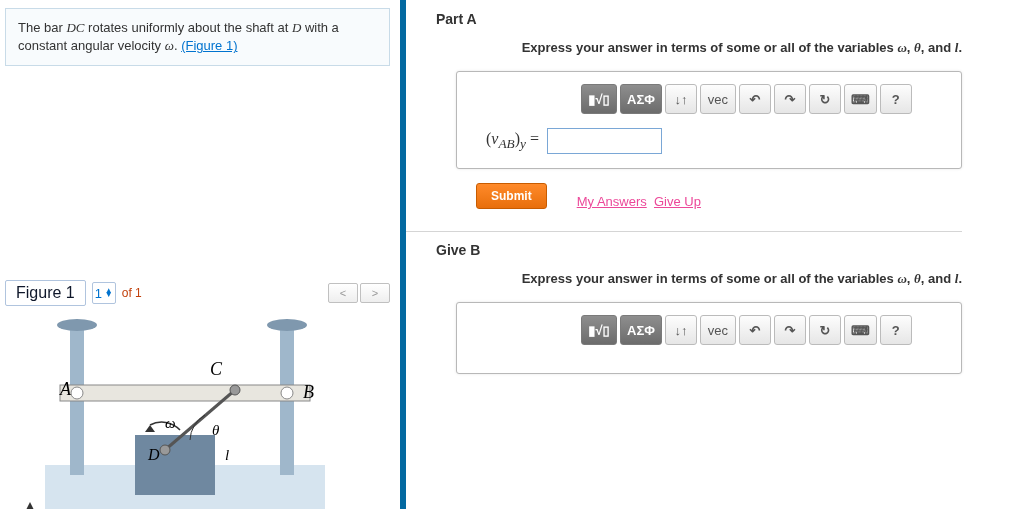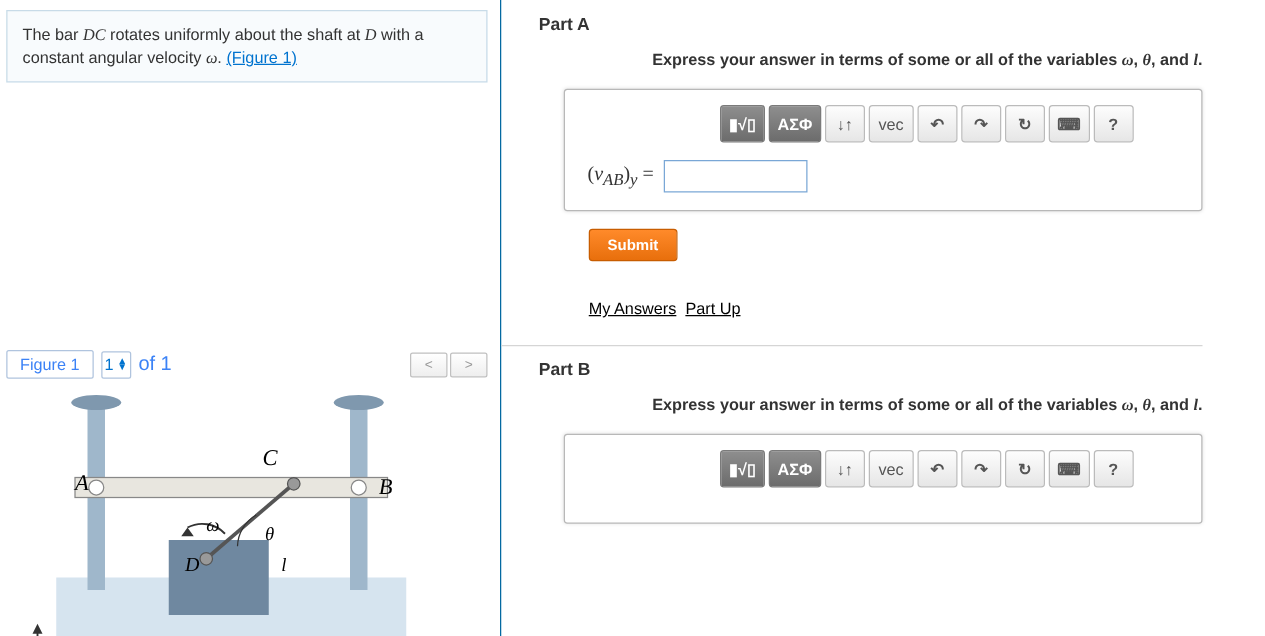--- a/index.html
+++ b/index.html
@@ -1,46 +1,46 @@
 <!DOCTYPE html>
 <html><head>
 <meta charset="utf-8">
 <style>
   * { box-sizing: border-box; margin: 0; padding: 0; }
   body { font-family: Arial, Helvetica, sans-serif; font-size: 13px; color: #333; background: #fff; }
   .page { display: flex; width: 972px; height: 509px; overflow: hidden; }
   .left-col { width: 400px; padding: 8px 10px 0 5px; }
-  .right-col { flex: 1; padding: 5px 10px 0 30px; border-left: 1px solid #0369a1; }
+  .right-col { flex: 1; padding: 5px 10px 0 30px; border-left: 6px solid #0369a1; }
   .problem-box { border: 1px solid #c8dbe8; background: #f8fbfd; padding: 10px 12px; line-height: 1.4; }
   .problem-box a { color: #0073cf; text-decoration: underline; }
   .ital { font-style: italic; font-family: "Times New Roman", serif; }
   .figure-panel { margin-top: 210px; border: none; }
   .fig-head { display: flex; align-items: center; gap: 6px; padding: 4px 0; }
-  .fig-label { border: 1px solid #b0c4de; border-radius: 2px; padding: 3px 10px; color: #3b82f6; background: #fff; font-size: 13px; }
+  .fig-label { border: 1px solid #b0c4de; border-radius: 2px; padding: 3px 10px; color: #0f172a; background: #fff; font-size: 16px; }
   .fig-spin { border: 1px solid #b0c4de; border-radius: 2px; width: 24px; height: 22px; display: flex; align-items: center; justify-content: center; color: #0073cf; background: #fff; }
-  .fig-of { font-size: 16px; color: #3b82f6; }
+  .fig-of { font-size: 12px; color: #c2410c; }
   .fig-nav { margin-left: auto; display: flex; gap: 2px; }
   .fig-btn { width: 30px; height: 20px; border: 1px solid #c0c0c0; border-radius: 2px; background: linear-gradient(#fff,#eee); color: #999; font-size: 11px; display:flex; align-items:center; justify-content:center;}
   .fig-canvas { height: 225px; background: #fff; position:relative; overflow:hidden;}
   .part-title { font-weight: bold; font-size: 14px; margin: 6px 0 12px 0; }
   .part-body { padding-left: 20px; }
   .prompt { margin-bottom: 8px; line-height:1.4;}
   .express { font-weight: bold; margin-bottom: 14px; line-height:1.4;text-align:right;}
   .answer-box { border: 1px solid #b8b8b8; border-radius: 3px; background: #fff; padding: 12px 14px 14px 14px; box-shadow: 0 0 3px rgba(0,0,0,0.1);}
   .toolbar { display: flex; gap: 3px; margin: 0 0 14px 110px; align-items: center; }
   .tbtn { height: 30px; min-width: 36px; border: 1px solid #7a7a7a; border-radius: 3px; background: linear-gradient(#8e8e8e,#6c6c6c); color: #fff; display:flex; align-items:center; justify-content:center; font-size: 13px; padding: 0 6px; font-weight:bold;}
   .tbtn.gl { background: linear-gradient(#8e8e8e,#6c6c6c); }
   .tbtn.lt { background: linear-gradient(#fdfdfd,#e6e6e6); color: #555; border-color:#bbb;}
   .tbtn.ic { min-width: 32px; }
-  .eq-row { display: flex; align-items: center; gap: 8px; margin-left: 4px; }
+  .eq-row { display: flex; align-items: center; gap: 8px; margin-left: 15px; }
   .eq-label { font-family: "Times New Roman", serif; font-size: 16px; }
   .eq-input { width: 115px; height: 26px; border: 1px solid #7aa7d6; background: #fff; }
-  .actions { margin-top: 14px; display: flex; align-items: flex-start; gap: 30px; margin-left: 20px; flex-direction: column;}
+  .actions { margin-top: 14px; display: flex; align-items: flex-end; gap: 30px; margin-left: 20px;}
   .submit-btn { background: linear-gradient(#ff8a2a,#e86f0c); color: #fff; border: 1px solid #c85c00; border-radius: 3px; padding: 5px 14px; font-weight: bold; font-size: 12px; }
-  .link { color: #000000; text-decoration: underline; font-size: 13px; }
+  .link { color: #ec4899; text-decoration: underline; font-size: 13px; }
   hr.sep { border: none; border-top: 1px solid #d5d5d5; margin: 22px 0 10px -30px; }
   svg .ground { fill: #d6e4ef; }
   svg .pillar { fill: #9fb7cb; }
   svg .bar { fill: #e8e6df; stroke:#888; }
   svg .block { fill: #6f88a0; }
   svg text { font-family: "Times New Roman", serif; font-style: italic; }
 </style>
 </head>
 <body>
 
@@ -114,28 +114,28 @@
           <div class="tbtn lt ic">?</div>
         </div>
         <div class="eq-row">
           <span class="eq-label">(<span class="ital">v<sub>AB</sub></span>)<sub class="ital">y</sub> =</span>
           <div class="eq-input"></div>
         </div>
       </div>
       <div class="actions">
         <button class="submit-btn">Submit</button>
         <div>
-          <a class="link" href="#">My Answers</a>&nbsp;&nbsp;<a class="link" href="#">Part Up</a>
+          <a class="link" href="#">My Answers</a>&nbsp;&nbsp;<a class="link" href="#">Give Up</a>
         </div>
       </div>
     </div>
 
     <hr class="sep">
 
-    <div class="part-title">Part B</div>
+    <div class="part-title">Give B</div>
     <div class="part-body">
       <div class="express">
         <span>Express your answer in terms of some or all of the variables </span><span class="ital">ω</span><span>, </span><span class="ital">θ</span><span>, and </span><span class="ital">l</span><span>.</span>
       </div>
       <div class="answer-box">
         <div class="toolbar">
           <div class="tbtn gl">▮√▯</div>
           <div class="tbtn gl">ΑΣΦ</div>
           <div class="tbtn lt ic">↓↑</div>
           <div class="tbtn lt" style="font-weight:normal;">vec</div>

